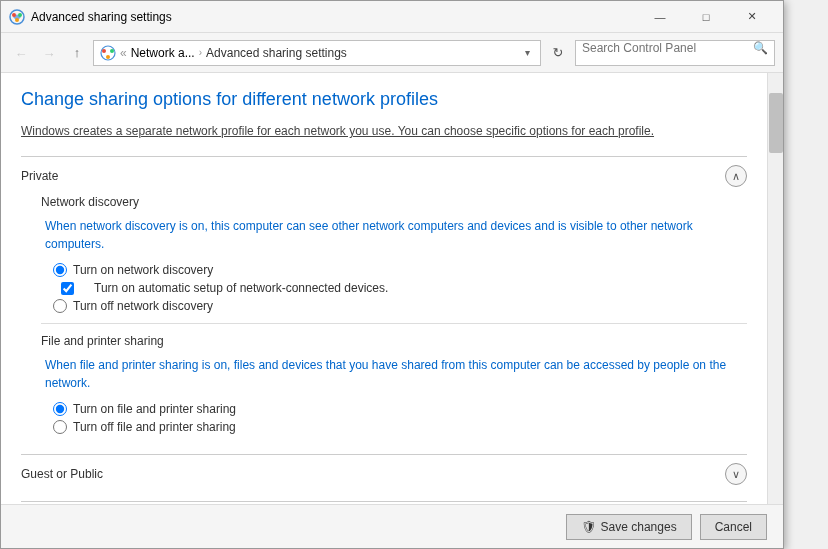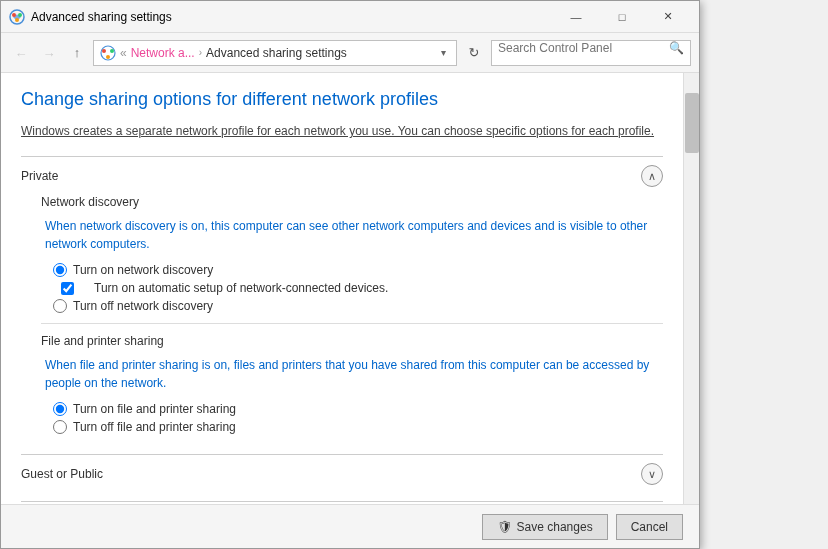--- a/index.html
+++ b/index.html
@@ -5,21 +5,21 @@
     * { box-sizing: border-box; margin: 0; padding: 0; }
     body {
       font-family: 'Segoe UI', Tahoma, Geneva, Verdana, sans-serif;
       font-size: 12px;
       background: #f0f0f0;
       width: 828px;
       height: 549px;
       overflow: hidden;
     }
     .window {
-      width: 700px;
+      width: 784px;
       height: 549px;
       background: #fff;
       border: 1px solid #999;
       display: flex;
       flex-direction: column;
       box-shadow: 2px 2px 8px rgba(0,0,0,0.3);
     }
     .title-bar {
       background: #f5f5f5;
       height: 32px;
@@ -89,21 +89,21 @@
       background: #fff;
       border: 1px solid #c0c0c0;
       display: flex;
       align-items: center;
       padding: 0 6px;
       font-size: 12px;
       color: #333;
       gap: 4px;
     }
     .breadcrumb-item {
-      color: #ec4899;
+      color: #000000;
       cursor: pointer;
       white-space: nowrap;
     }
     .breadcrumb-arrow { color: #999; font-size: 10px; }
     .breadcrumb-current { color: #333; white-space: nowrap; }
     .breadcrumb-dropdown {
       margin-left: auto;
       background: transparent;
       border: none;
       cursor: pointer;
@@ -379,21 +379,21 @@
             </div>
             <div class="radio-item">
               <input type="radio" class="radio-input" name="nd" style="">
               <label>Turn off network discovery</label>
             </div>
           </div>
 
           <hr class="divider">
 
           <p class="subsection-title">File and printer sharing</p>
-          <p class="subsection-description">When file and printer sharing is on, files and printers that you have shared from this computer can be accessed by people on the network.</p>
+          <p class="subsection-description">When file and printer sharing is on, files and devices that you have shared from this computer can be accessed by people on the network.</p>
           <div class="radio-group">
             <div class="radio-item">
               <input type="radio" class="radio-input" name="fs" checked="" style="">
               <label>Turn on file and printer sharing</label>
             </div>
             <div class="radio-item">
               <input type="radio" class="radio-input" name="fs" style="">
               <label>Turn off file and printer sharing</label>
             </div>
           </div>

